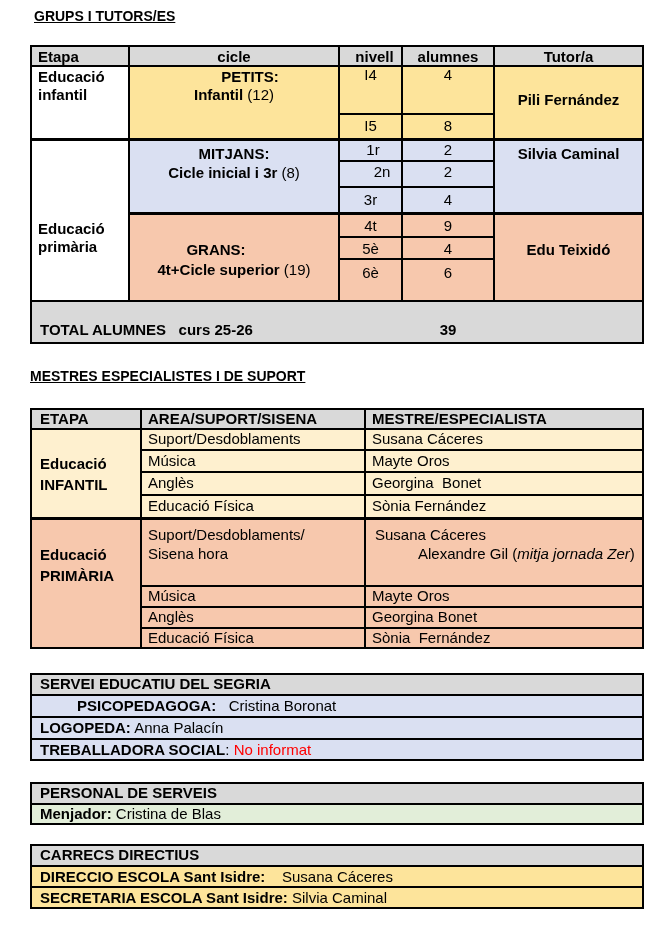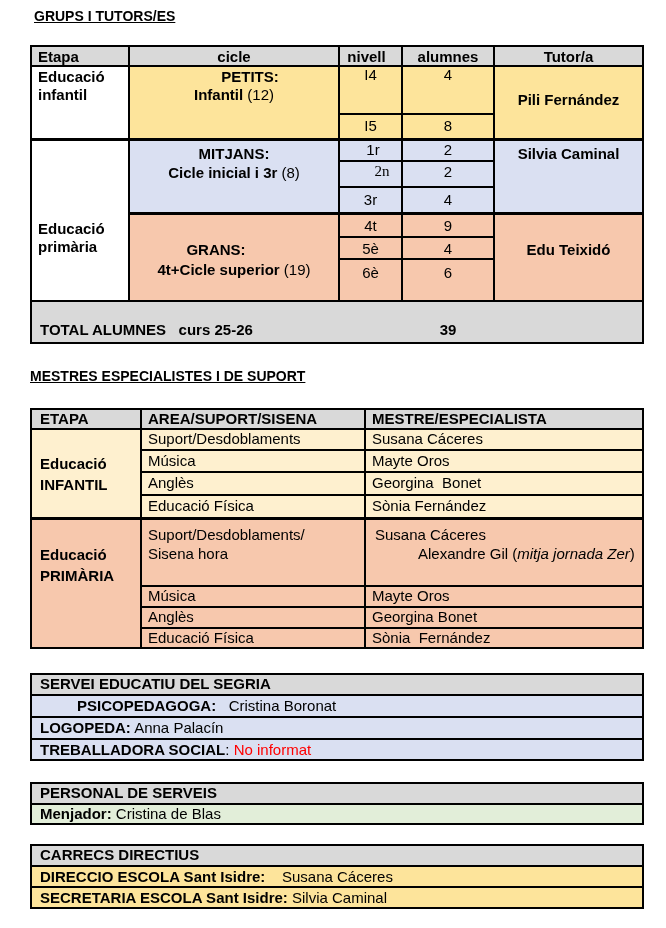--- a/index.html
+++ b/index.html
@@ -53,39 +53,39 @@
   <div class="hl" style="left:338px; top:236px; width:156px; height:2px;"></div>
   <div class="hl" style="left:338px; top:258px; width:156px; height:2px;"></div>
 
   <div class="hl" style="left:128px; top:45px; width:2px; height:256px;"></div>
   <div class="hl" style="left:338px; top:45px; width:2px; height:256px;"></div>
   <div class="hl" style="left:401px; top:45px; width:2px; height:256px;"></div>
   <div class="hl" style="left:493px; top:45px; width:2px; height:256px;"></div>
 
   <div class="cell b" style="left:38px; top:48px;">Etapa</div>
   <div class="cell b center" style="left:130px; top:48px; width:208px;">cicle</div>
-  <div class="cell b center" style="left:336px; top:48px; width:61px;">nivell</div>
+  <div class="cell b center" style="left:344px; top:48px; width:61px;">nivell</div>
   <div class="cell b center" style="left:403px; top:48px; width:90px;">alumnes</div>
   <div class="cell b center" style="left:495px; top:48px; width:147px;">Tutor/a</div>
 
   <div class="cell b" style="left:38px; top:68px;">Educació</div>
   <div class="cell b" style="left:38px; top:86px;">infantil</div>
   <div class="cell b center" style="left:130px; top:68px; width:240px;">PETITS:</div>
   <div class="cell center" style="left:130px; top:86px; width:208px;"><span class="b">Infantil</span> <span>(12)</span></div>
   <div class="cell center" style="left:340px; top:66px; width:61px;">I4</div>
   <div class="cell center" style="left:403px; top:66px; width:90px;">4</div>
   <div class="cell center" style="left:340px; top:117px; width:61px;">I5</div>
   <div class="cell center" style="left:403px; top:117px; width:90px;">8</div>
   <div class="cell b center" style="left:495px; top:91px; width:147px;">Pili Fernández</div>
 
   <div class="cell b center" style="left:130px; top:145px; width:208px;">MITJANS:</div>
   <div class="cell center" style="left:130px; top:164px; width:208px;"><span class="b">Cicle inicial i 3r</span> <span>(8)</span></div>
   <div class="cell center" style="left:340px; top:141px; width:66px;">1r</div>
   <div class="cell center" style="left:403px; top:141px; width:90px;">2</div>
-  <div class="cell center" style="left:340px; top:163px; width:84px;font-family:Liberation Serif, serif;">2n</div>
+  <div class="cell center" style="left:340px; top:163px; width:84px;">2n</div>
   <div class="cell center" style="left:403px; top:163px; width:90px;">2</div>
   <div class="cell center" style="left:340px; top:191px; width:61px;">3r</div>
   <div class="cell center" style="left:403px; top:191px; width:90px;">4</div>
   <div class="cell b center" style="left:495px; top:145px; width:147px;">Silvia Caminal</div>
 
   <div class="cell b" style="left:38px; top:220px;">Educació</div>
   <div class="cell b" style="left:38px; top:238px;">primària</div>
 
   <div class="cell b center" style="left:130px; top:241px; width:172px;">GRANS:</div>
   <div class="cell center" style="left:130px; top:261px; width:208px;"><span class="b">4t+Cicle superior</span> <span>(19)</span></div>

